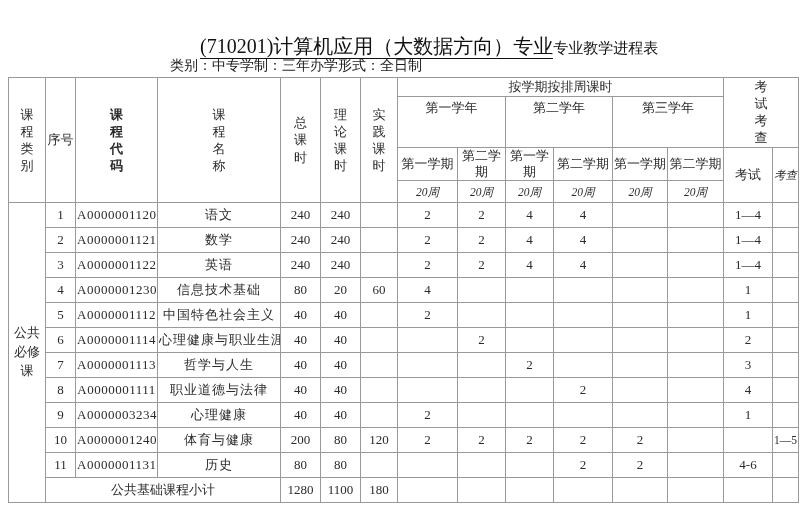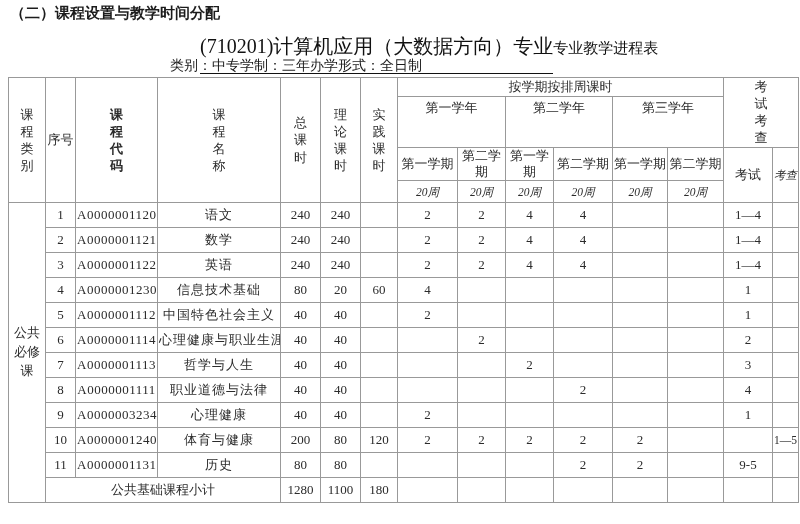--- a/index.html
+++ b/index.html
@@ -25,21 +25,21 @@
   .title-line {
     position: absolute;
     left: 200px;
     top: 33px;
     white-space: nowrap;
   }
   .title-main {
     font-size: 20px;
     color: #111;
     border-bottom: 1px solid #111;
-    padding-bottom: 16px;
+    padding-bottom: 1px;
   }
   .title-suffix { font-size: 15px; color: #111; }
   .meta-line {
     position: absolute;
     left: 170px;
     top: 57px;
     font-size: 14px;
     color: #1c1c1c;
   }
   table.schedule {
@@ -95,21 +95,20 @@
     text-align: center;
     font-size: 12px;
     color: #333;
   }
 </style>
 </head>
 <body>
 
 <div class="page">
 
-  <h2 class="section-heading">（二）课程设置与教学时间分配</h2>
 
   <div class="title-line">
     <span class="title-main">(710201)计算机应用（大数据方向）专业</span><span class="title-suffix">专业教学进程表</span>
   </div>
 
   <div class="meta-line">类别：中专学制：三年办学形式：全日制</div>
 
   <table class="schedule">
     <colgroup>
       <col style="width:37px">
@@ -332,21 +331,21 @@
     <td class="cname">历史</td>
     <td>80</td>
     <td>80</td>
     <td></td>
     <td></td>
     <td></td>
     <td></td>
     <td>2</td>
     <td>2</td>
     <td></td>
-    <td>9-5</td>
+    <td>4-6</td>
     <td class="check-cell"></td>
   </tr>
         <tr class="subtotal-row">
         <td colspan="3" class="bold">公共基础课程小计</td>
         <td>1280</td>
         <td>1100</td>
         <td>180</td>
         <td></td>
         <td></td>
         <td></td>

